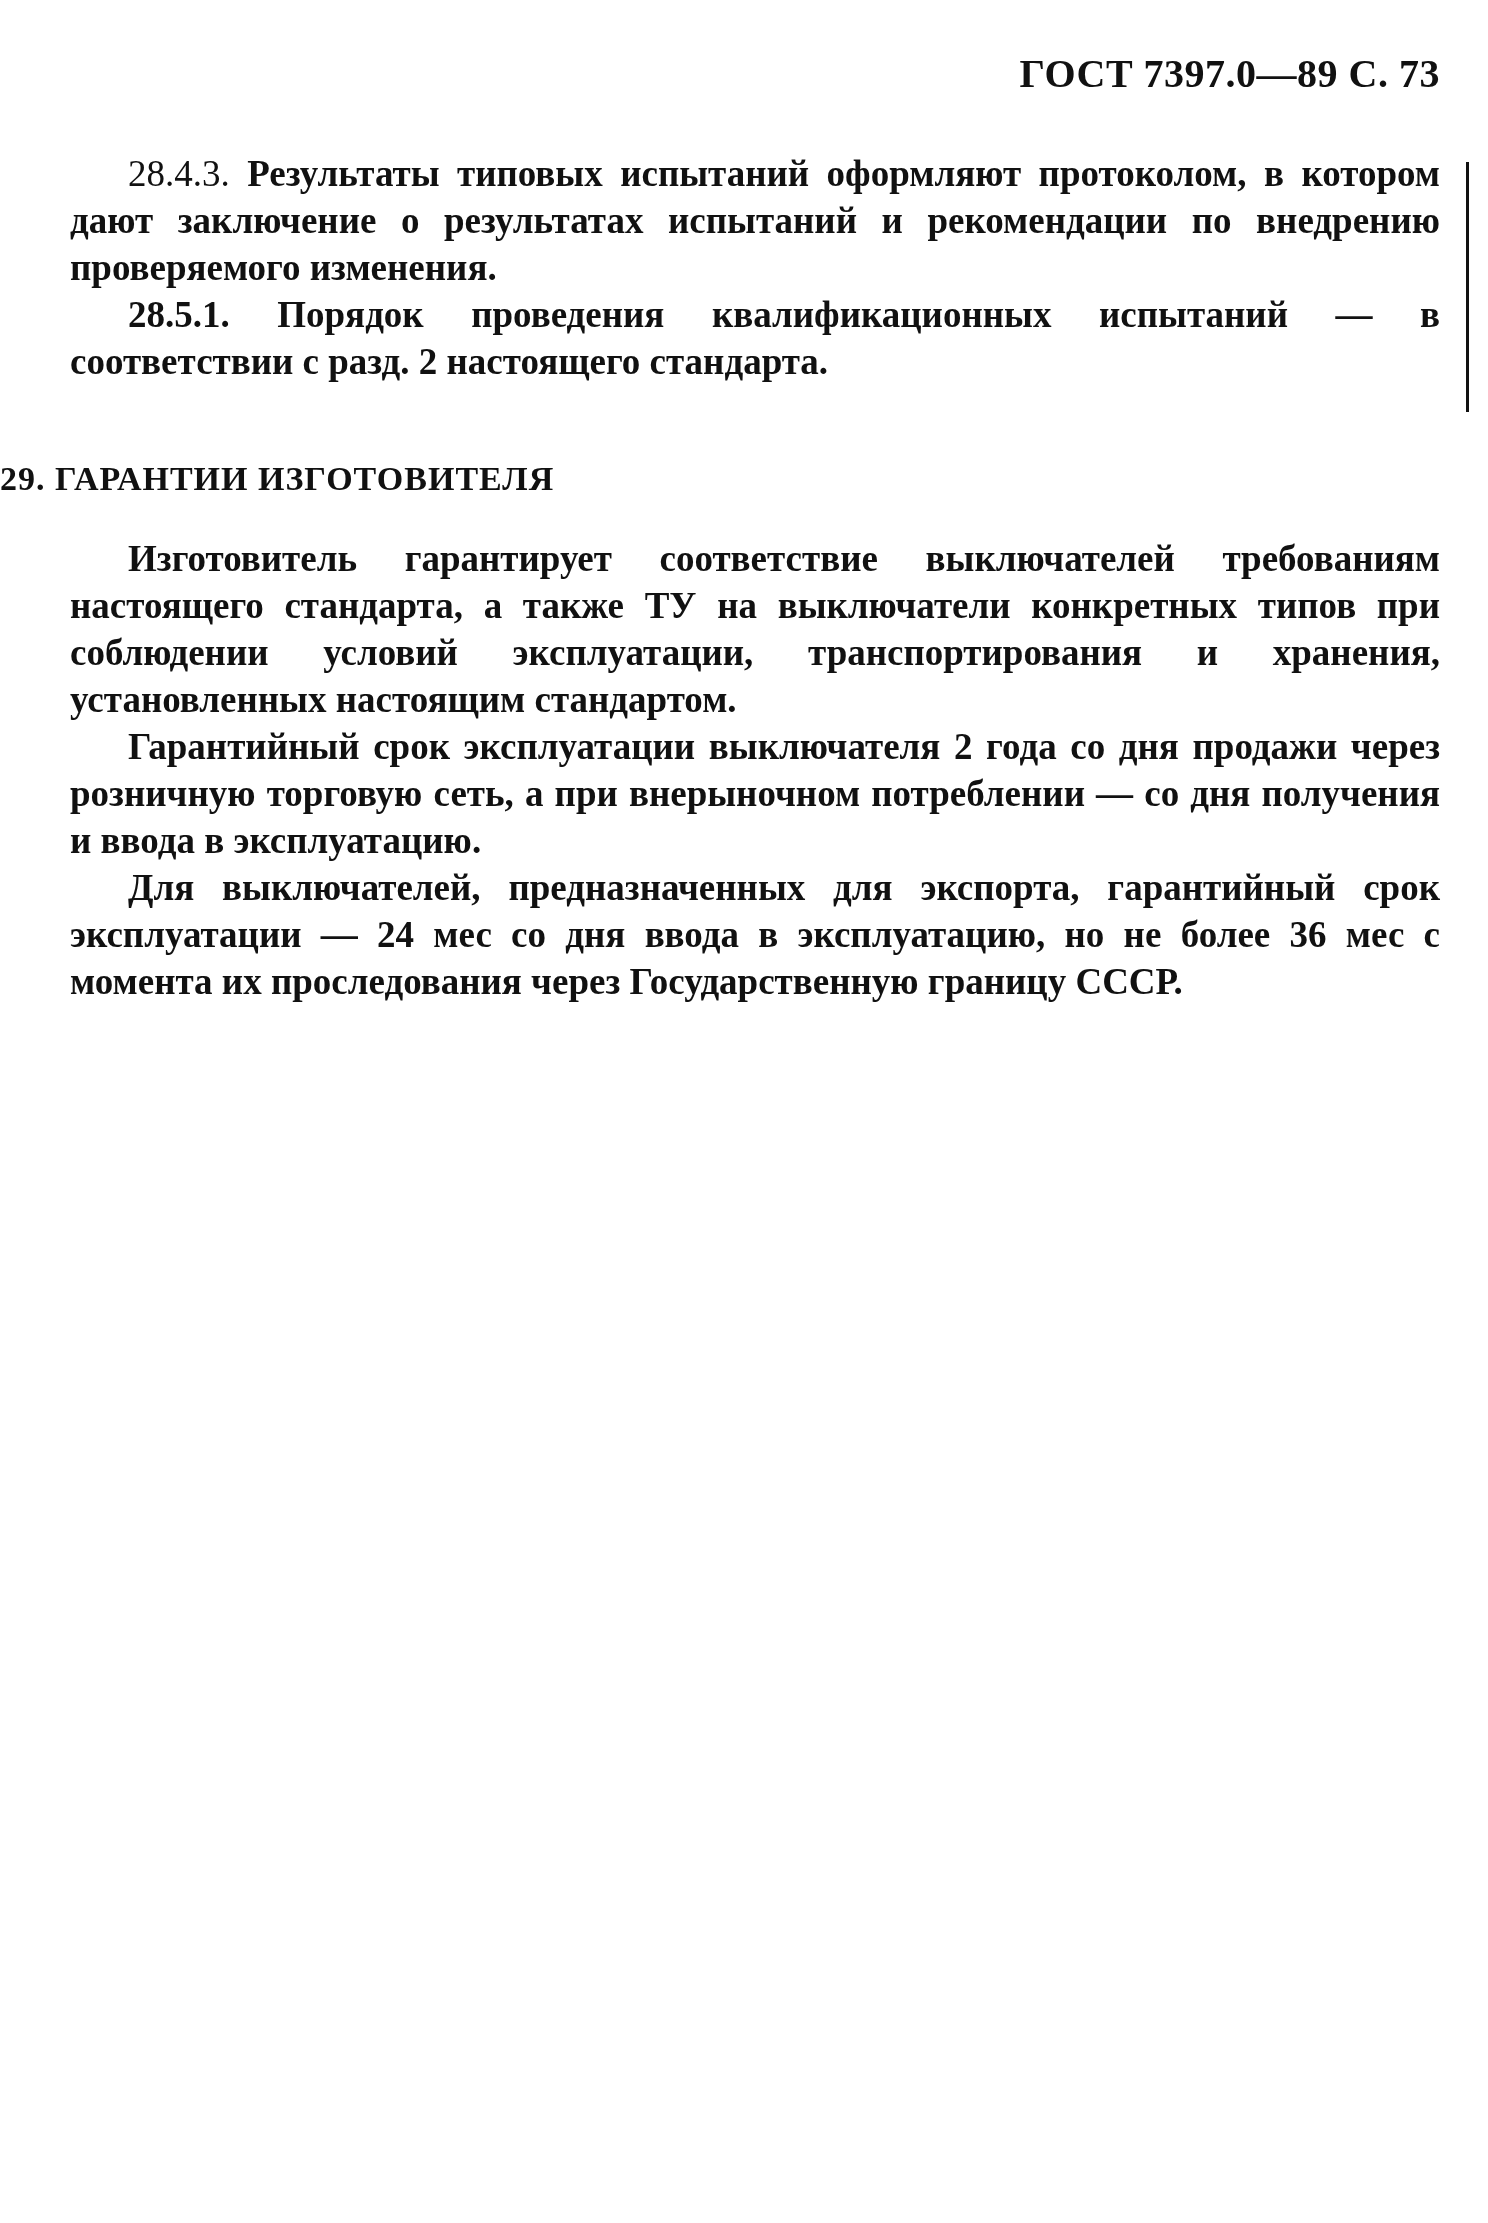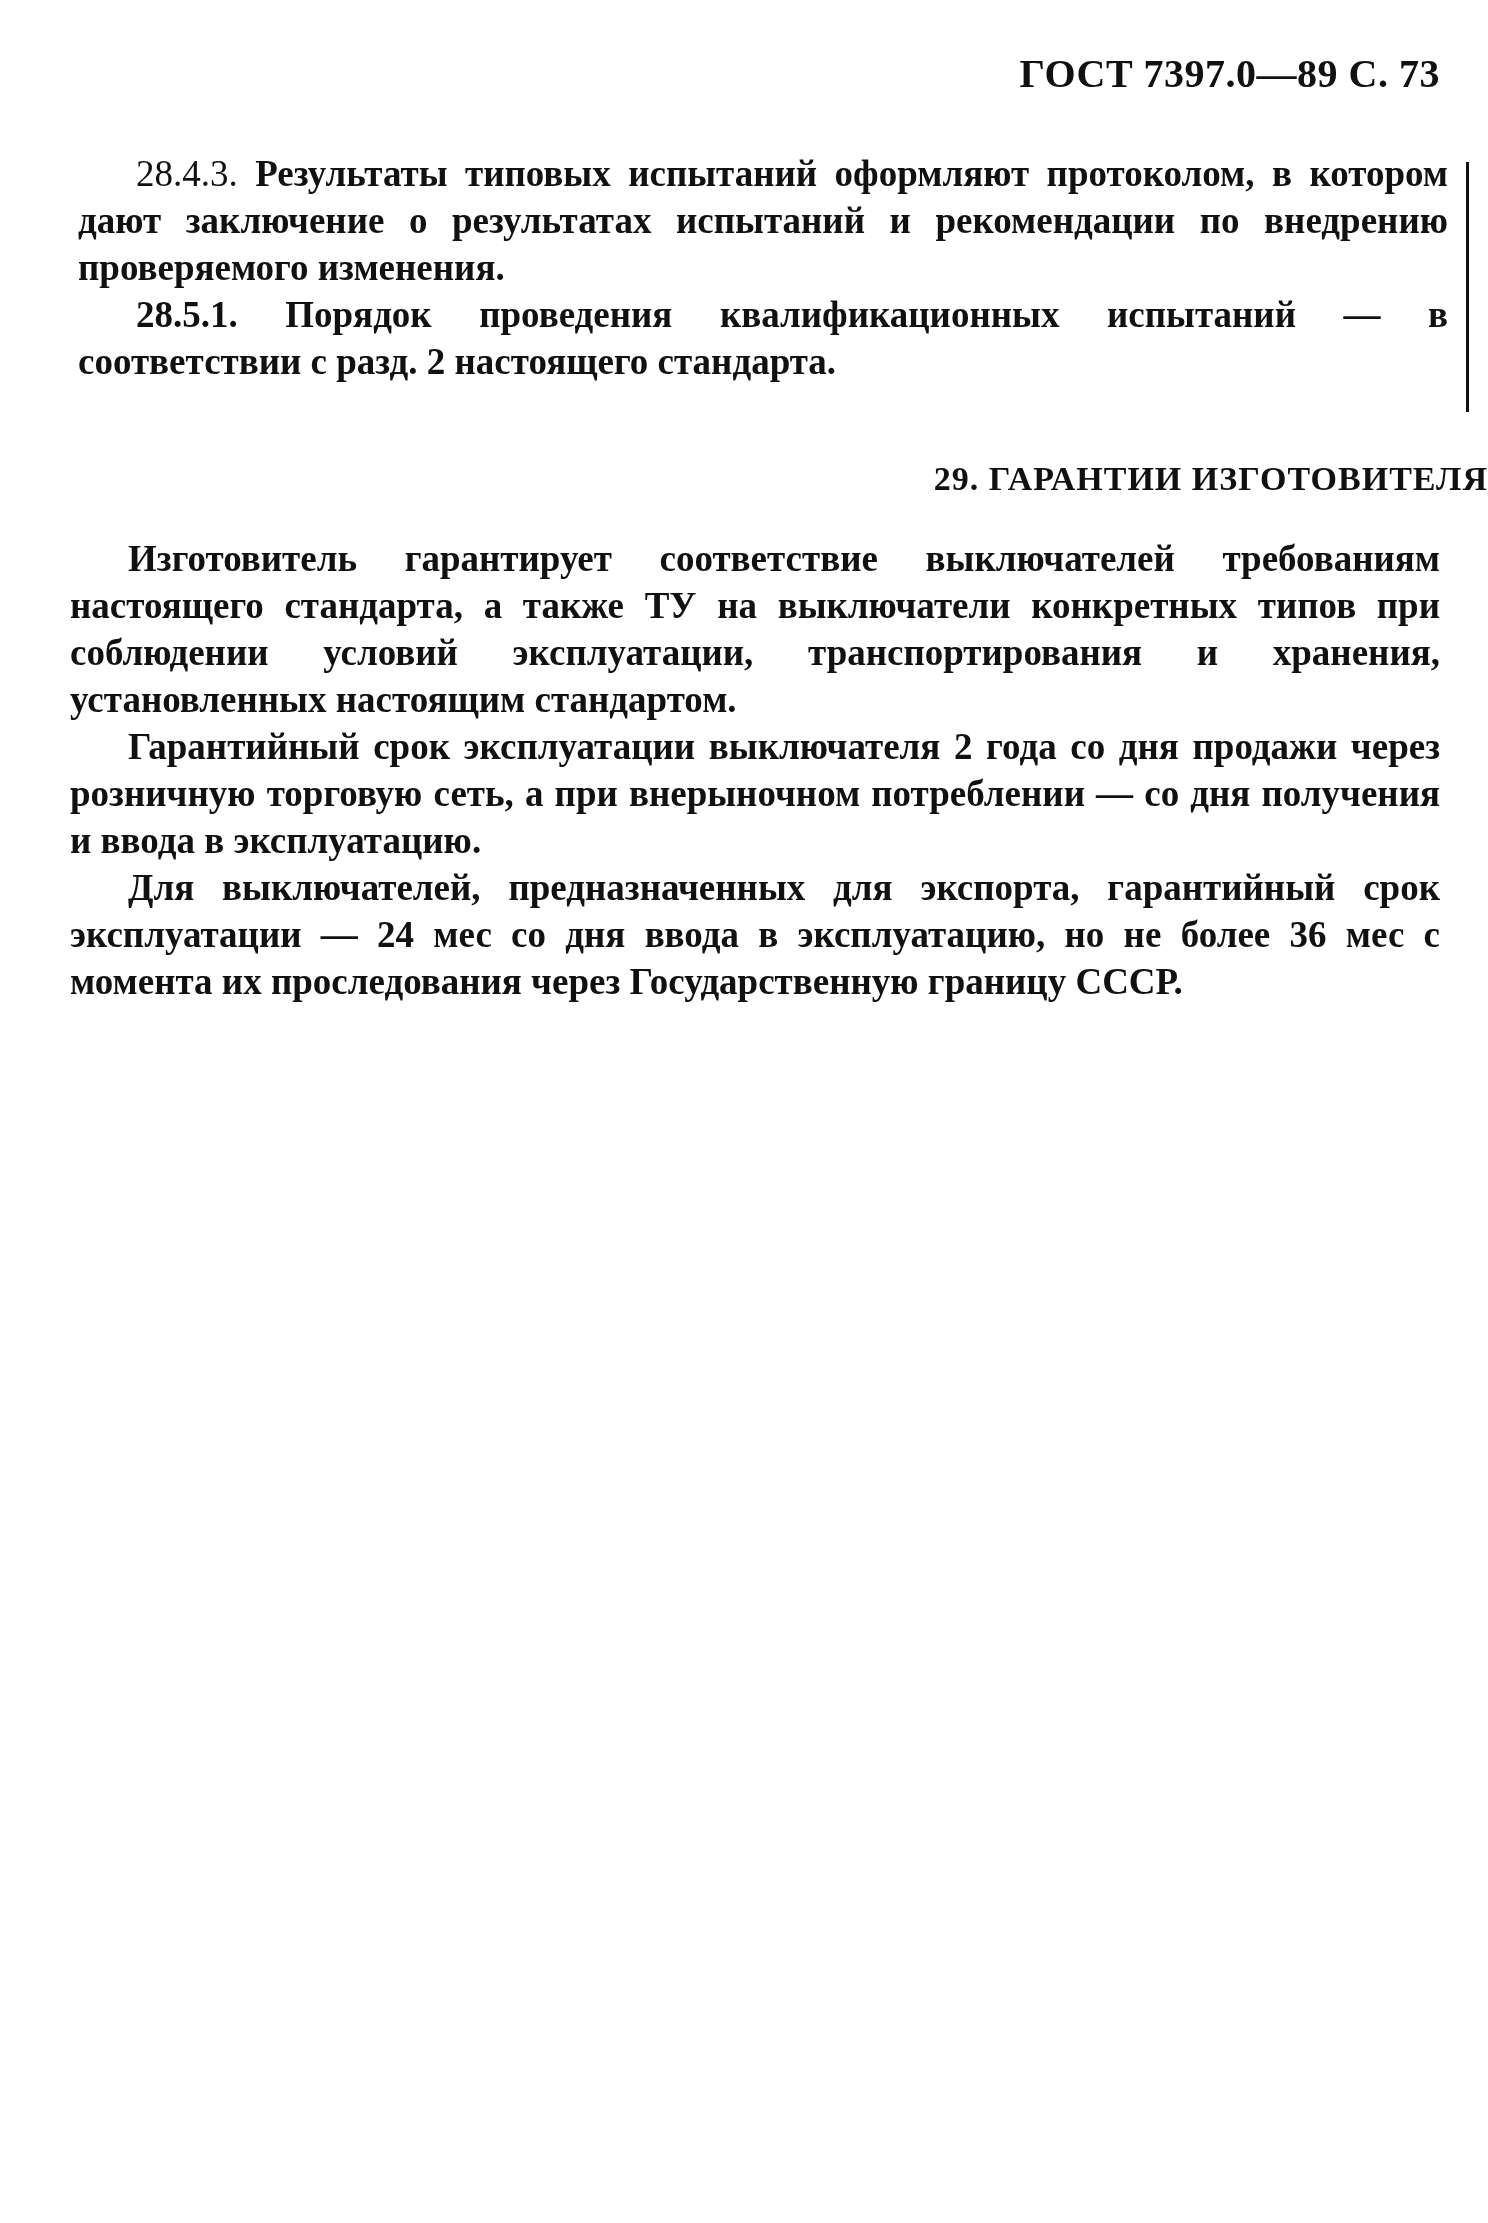--- a/index.html
+++ b/index.html
@@ -4,22 +4,22 @@
 <style>
   html, body { margin: 0; padding: 0; background: #ffffff; }
   body { width: 1488px; height: 2223px; position: relative; overflow: hidden;
          font-family: "Liberation Serif", "DejaVu Serif", serif; color: #111; }
   .header { position: absolute; top: 50px; right: 48px; font-size: 40px; font-weight: bold;
             letter-spacing: 0.5px; }
   .block { position: absolute; left: 70px; width: 1370px; font-size: 37px; line-height: 47px;
            text-align: justify; font-weight: bold; }
   .block p { margin: 0; text-indent: 58px; text-align-last: left; }
   .num { font-weight: normal; }
-  .b1 { top: 150px; margin-left: 8px; }
-  .heading { position: absolute; top: 460px; left: 0; width: 1488px; text-align: right;
+  .b1 { top: 150px; }
+  .heading { position: absolute; top: 460px; left: 0; width: 1488px; text-align: left;
              font-size: 34px; font-weight: bold; letter-spacing: 1px; }
   .b2 { top: 535px; }
   .change-bar { position: absolute; left: 1466px; top: 162px; width: 3px; height: 250px; background: #111; }
 </style>
 </head>
 <body>
 
 <div class="header">ГОСТ 7397.0—89 С. 73</div>
 
 <div class="change-bar"></div>

